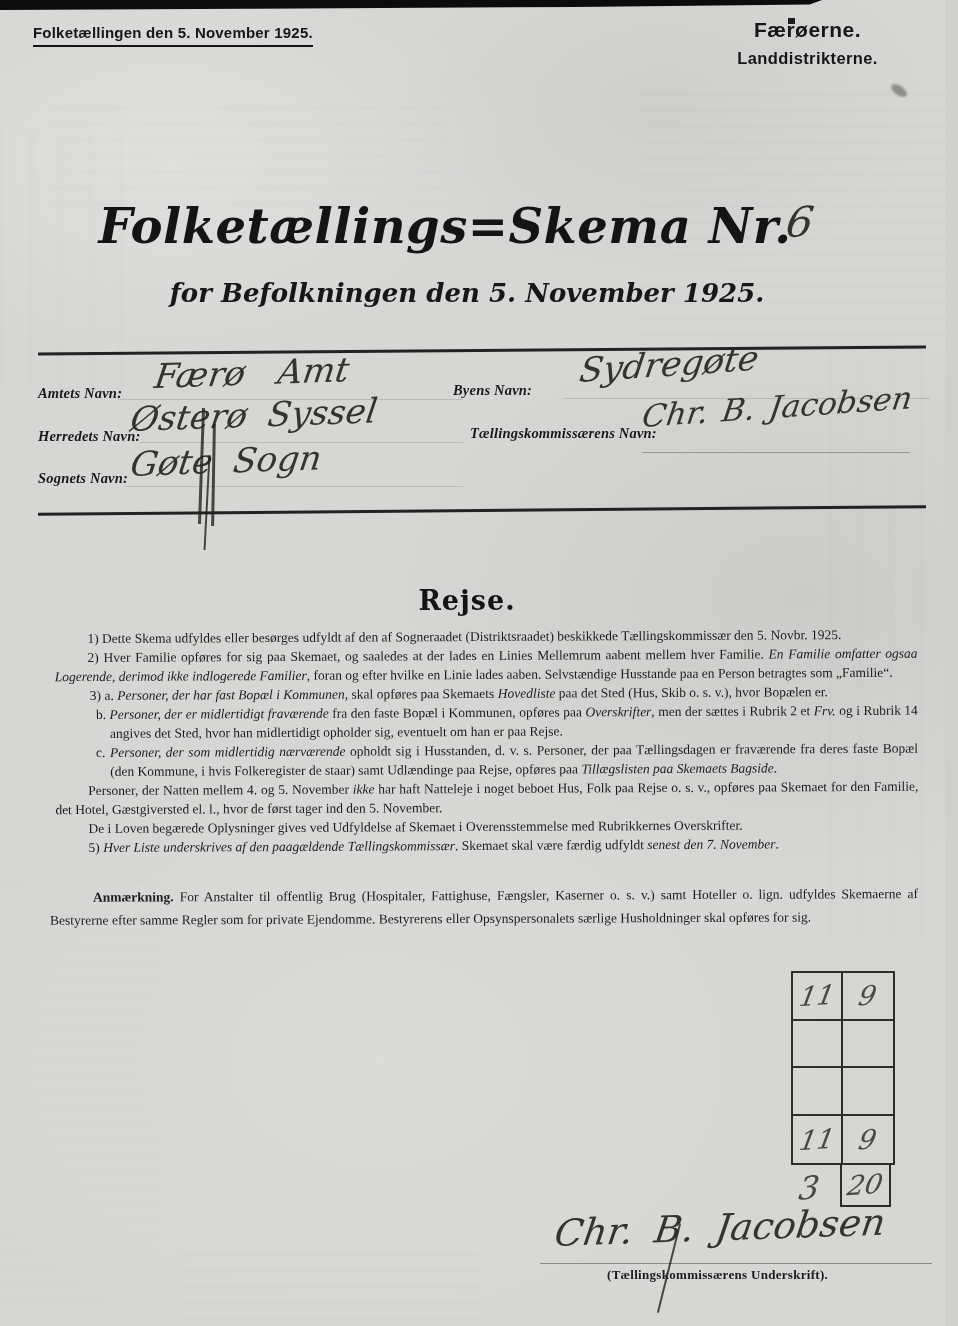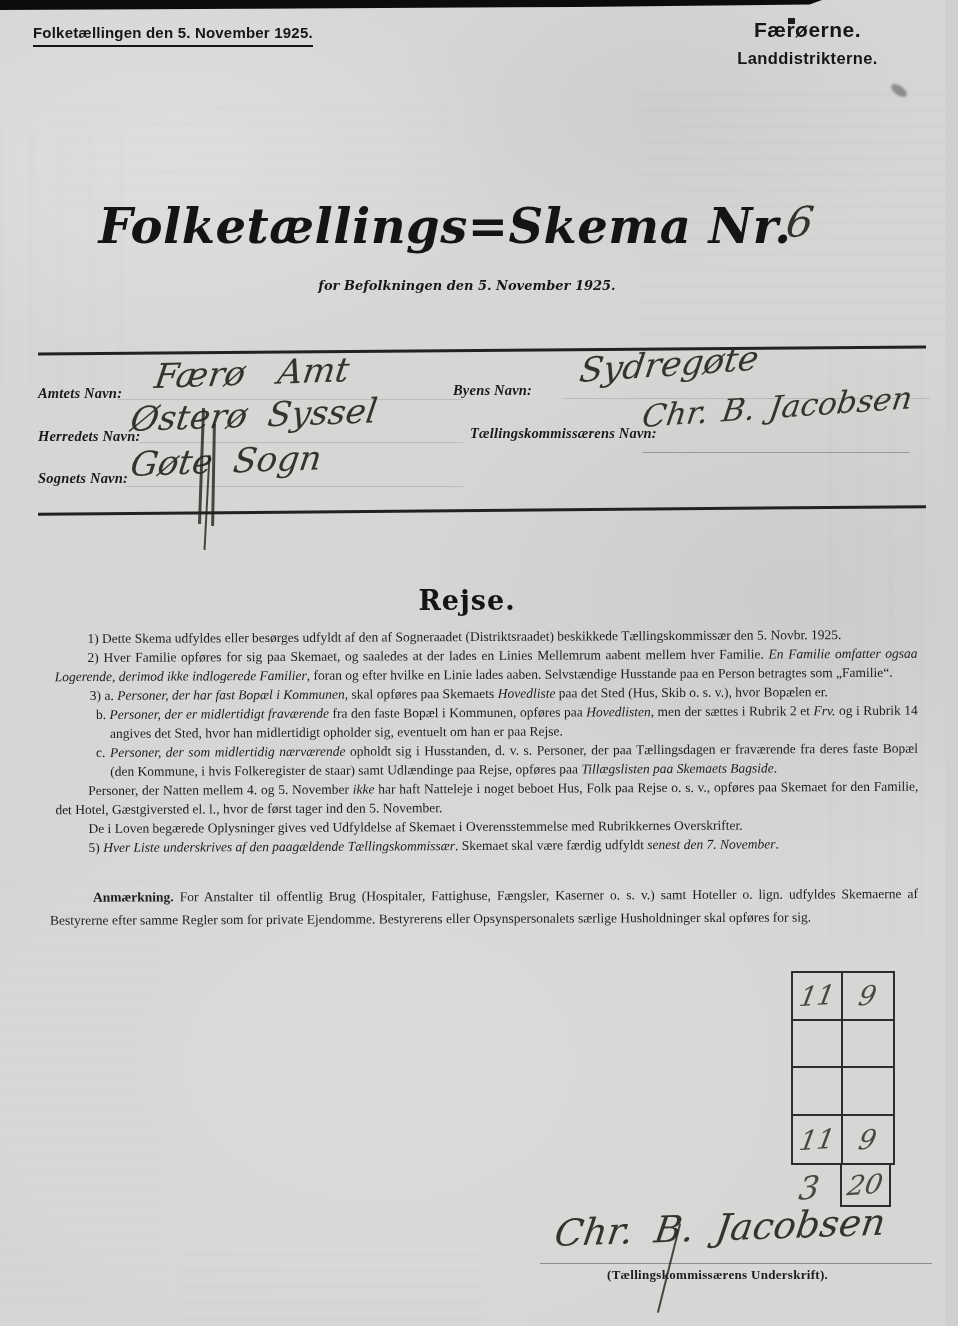--- a/index.html
+++ b/index.html
@@ -27,21 +27,21 @@
             letter-spacing:.2px;}
   .hdr-right{left:700px;top:18px;width:215px;text-align:center;color:#161616;
              font-family:"Liberation Sans",sans-serif;font-weight:bold;}
   .hdr-right .region{font-size:21px;letter-spacing:.5px;}
   .hdr-right .district{font-size:16.5px;margin-top:7px;letter-spacing:.4px;}
   
   .title{left:0;top:198px;width:890px;text-align:center;font-family:"DejaVu Serif",serif;
          font-weight:bold;font-style:italic;font-size:48px;color:#141414;letter-spacing:.5px;}
   .title-no{left:783px;top:198px;font-size:42px;}
   .subtitle{left:0;top:278px;width:934px;text-align:center;font-family:"DejaVu Serif",serif;
-            font-weight:bold;font-style:italic;font-size:13px;color:#171717;}
+            font-weight:bold;font-style:italic;font-size:26px;color:#171717;}
   
   .hr{height:3px;background:#222;}
   .hr1{left:38px;top:349px;width:888px;transform:rotate(-.45deg);}
   .hr2{left:38px;top:509px;width:888px;transform:rotate(-.5deg);}
   
   .flabel{font-family:"Liberation Serif",serif;font-weight:bold;font-style:italic;
           font-size:14.5px;color:#191919;letter-spacing:.2px;}
   .fline{height:1px;background:rgba(0,0,0,.12);}
   .hand{font-family:"DejaVu Serif",serif;font-style:italic;color:#35332f;
         transform:skewX(-10deg) rotate(-2deg);transform-origin:left bottom;word-spacing:10px;}
@@ -129,21 +129,21 @@
 
   <div class="abs flabel" style="left:470px;top:425px;">Tællingskommissærens Navn:</div>
   <div class="abs fline" style="left:642px;top:452px;width:268px;background:rgba(0,0,0,.28);"></div>
   <div class="abs hand" style="left:640px;top:398px;font-size:31px;transform:skewX(-12deg) rotate(-4deg);word-spacing:4px;">Chr. B. Jacobsen</div>
 
   <div class="abs regler-h">Rejse.</div>
   <div class="abs rules">
     <p class="md p-num">1) Dette Skema udfyldes eller besørges udfyldt af den af Sogneraadet (Distriktsraadet) beskikkede Tællingskommissær den 5. Novbr. 1925.</p>
     <p class="md p-num">2) Hver Familie opføres for sig paa Skemaet, og saaledes at der lades en Linies Mellemrum aabent mellem hver Familie. <i>En Familie omfatter ogsaa Logerende, derimod ikke indlogerede Familier</i>, foran og efter hvilke en Linie lades aaben. Selvstændige Husstande paa en Person betragtes som „Familie“.</p>
     <p class="md p-3a">3) a. <i>Personer, der har fast Bopæl i Kommunen</i>, skal opføres paa Skemaets <i>Hovedliste</i> paa det Sted (Hus, Skib o. s. v.), hvor Bopælen er.</p>
-    <p class="md p-3bc">b. <i>Personer, der er midlertidigt fraværende</i> fra den faste Bopæl i Kommunen, opføres paa <i>Hovedlisten</i>, men der sættes i Rubrik 2 et <i>Frv.</i> og i Rubrik 14 angives det Sted, hvor han midlertidigt opholder sig, eventuelt om han er paa Rejse.</p>
+    <p class="md p-3bc">b. <i>Personer, der er midlertidigt fraværende</i> fra den faste Bopæl i Kommunen, opføres paa <i>Overskrifter</i>, men der sættes i Rubrik 2 et <i>Frv.</i> og i Rubrik 14 angives det Sted, hvor han midlertidigt opholder sig, eventuelt om han er paa Rejse.</p>
     <p class="md p-3bc">c. <i>Personer, der som midlertidig nærværende</i> opholdt sig i Husstanden, d. v. s. Personer, der paa Tællingsdagen er fraværende fra deres faste Bopæl (den Kommune, i hvis Folkeregister de staar) samt Udlændinge paa Rejse, opføres paa <i>Tillægslisten paa Skemaets Bagside</i>.</p>
     <p class="md p-num">Personer, der Natten mellem 4. og 5. November <i>ikke</i> har haft Natteleje i noget beboet Hus, Folk paa Rejse o. s. v., opføres paa Skemaet for den Familie, det Hotel, Gæstgiversted el. l., hvor de først tager ind den 5. November.</p>
     <p class="md p-num">De i Loven begærede Oplysninger gives ved Udfyldelse af Skemaet i Overensstemmelse med Rubrikkernes Overskrifter.</p>
     <p class="md p-num">5) <i>Hver Liste underskrives af den paagældende Tællingskommissær</i>. Skemaet skal være færdig udfyldt <i>senest den 7. November</i>.</p>
   </div>
   <div class="abs anm">
     <b>Anmærkning.</b>
     <span class="md">For Anstalter til offentlig Brug (Hospitaler, Fattighuse, Fængsler, Kaserner o. s. v.) samt Hoteller o. lign. udfyldes Skemaerne af Bestyrerne efter samme Regler som for private Ejendomme. Bestyrerens eller Opsynspersonalets særlige Husholdninger skal opføres for sig.</span>
   </div>
 

